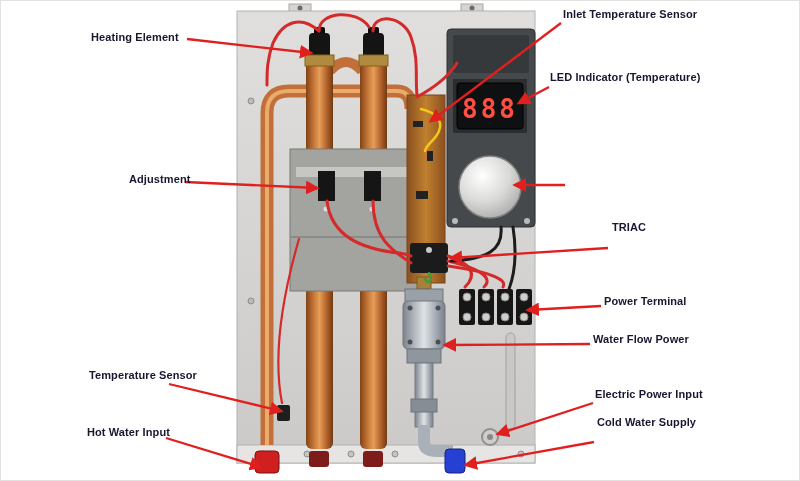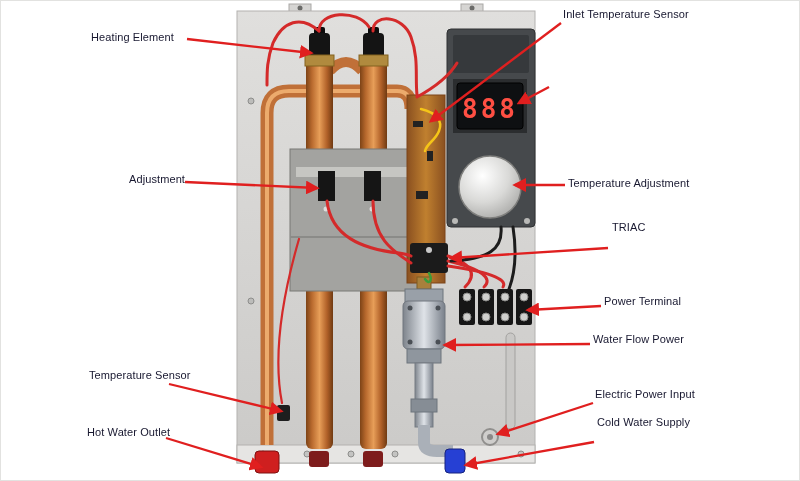--- a/index.html
+++ b/index.html
@@ -3,21 +3,21 @@
 <meta charset="utf-8">
 <style>
   html,body{margin:0;padding:0;background:#ffffff;}
   #canvas{
     position:relative;width:800px;height:481px;background:#ffffff;
     border:1px solid #e2e2e0;box-sizing:border-box;overflow:hidden;
     font-family:"Liberation Sans",sans-serif;
   }
   #illustration{position:absolute;left:0;top:0;width:800px;height:481px;}
   .label{
-    position:absolute;font-size:11px;font-weight:normal;line-height:13px;
+    position:absolute;font-size:11px;font-weight:bold;line-height:13px;
     color:var(--label_ink,#17172f);white-space:nowrap;letter-spacing:0.1px;
   }
   .arrow{stroke:var(--arrow_red,#e01f1f);stroke-width:2.3;fill:none;}
   .arrowhead{fill:var(--arrow_red,#e01f1f);}
   .led-text{
     fill:var(--led_red,#ff4f43);
     font-family:"DejaVu Sans Mono",monospace;font-weight:bold;
     font-size:26px;letter-spacing:3px;
   }
 </style>
@@ -197,21 +197,21 @@
       <path class="arrow" d="M600,305 L527,309" marker-end="url(#ah)"></path>
       <path class="arrow" d="M589,343 L444,344" marker-end="url(#ah)"></path>
       <path class="arrow" d="M592,402 L497,433" marker-end="url(#ah)"></path>
       <path class="arrow" d="M593,441 L465,464" marker-end="url(#ah)"></path>
     </g>
   </svg>
 
   <div class="label" style="left:90px;top:30px">Heating Element</div>
   <div class="label" style="left:128px;top:172px">Adjustment</div>
   <div class="label" style="left:88px;top:368px">Temperature Sensor</div>
-  <div class="label" style="left:86px;top:425px">Hot Water Outlet</div>
+  <div class="label" style="left:86px;top:425px">Hot Water Input</div>
   <div class="label" style="left:562px;top:7px">Inlet Temperature Sensor</div>
-  <div class="label" style="left:567px;top:176px">Temperature Adjustment</div>
+  <div class="label" style="left:549px;top:70px">LED Indicator (Temperature)</div>
   <div class="label" style="left:611px;top:220px">TRIAC</div>
   <div class="label" style="left:603px;top:294px">Power Terminal</div>
   <div class="label" style="left:592px;top:332px">Water Flow Power</div>
   <div class="label" style="left:594px;top:387px">Electric Power Input</div>
   <div class="label" style="left:596px;top:415px">Cold Water Supply</div>
 </div>
 
 </body></html>

